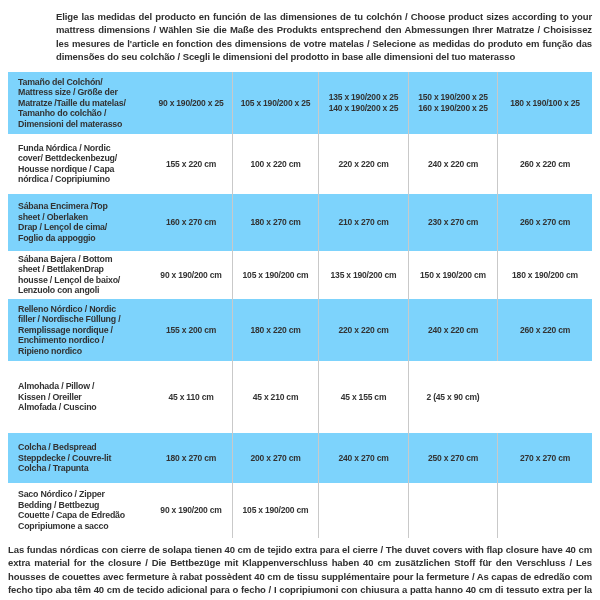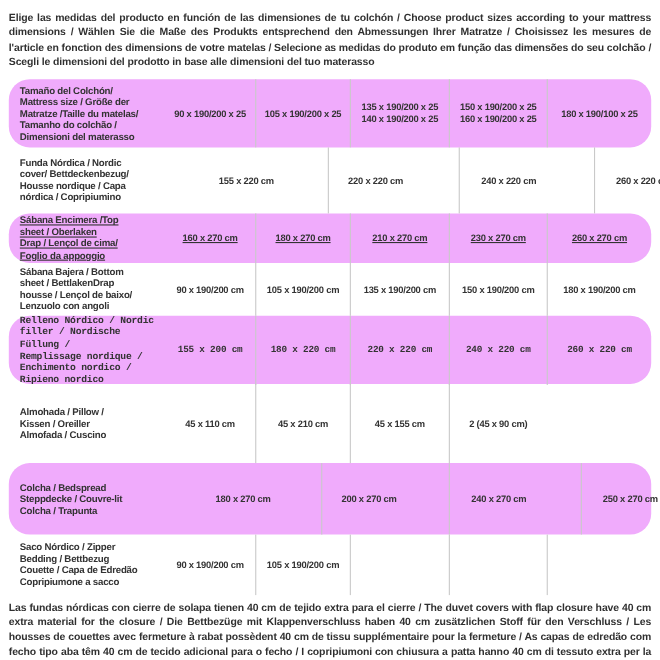--- a/index.html
+++ b/index.html
@@ -6,36 +6,36 @@
   html,body {
     width:600px; height:600px; background:#ffffff; overflow:hidden;
     font-family:"Liberation Sans", sans-serif;
     color:#333333;
   }
   .page { padding:10px 8px 0 8px; }
   .intro, .footnote {
     font-size:9.5px; font-weight:bold; line-height:1.42;
     text-align:justify; letter-spacing:-0.1px; color:#303030;
   }
-  .intro { margin-bottom:8px; }
+  .intro { margin-bottom:8px;margin-left:48px; }
   .footnote { margin-top:5px; }
   .size-table { width:584px; }
   .t-row {
     display:grid;
     grid-template-columns:142px 82px 86px 90px 89px 95px;
     align-items:stretch;
   }
-  .t-row.alt { background:#f0abfc;border-radius:19px; }
+  .t-row.alt { background:#7dd3fc; }
   .t-row:nth-child(1) { height:62px; }
-  .t-row:nth-child(2) { height:60px;gap:33px; }
-  .t-row:nth-child(3) { height:45px;text-decoration:underline; }
+  .t-row:nth-child(2) { height:60px; }
+  .t-row:nth-child(3) { height:57px; }
   .t-row:nth-child(4) { height:48px; }
-  .t-row:nth-child(5) { height:62px;font-family:Liberation Mono, monospace; }
+  .t-row:nth-child(5) { height:62px; }
   .t-row:nth-child(6) { height:72px; }
-  .t-row:nth-child(7) { height:65px;gap:30px; }
+  .t-row:nth-child(7) { height:50px; }
   .t-row:nth-child(8) { height:55px; }
   .cell {
     display:flex; align-items:center; justify-content:center;
     font-weight:bold; font-size:8.5px; letter-spacing:-0.2px;
     line-height:1.25; text-align:center; white-space:pre-line;
     color:#333333;
   }
   .cell.label {
     justify-content:flex-start; text-align:left;
     padding-left:10px; font-size:8.8px; line-height:1.2;
@@ -66,20 +66,21 @@
 160 x 190/200 x 25</div>
       <div class="cell divided">180 x 190/100 x 25</div>
     </div>
 
     <div class="t-row">
       <div class="cell label">Funda Nórdica /  Nordic
 cover/ Bettdeckenbezug/
 Housse nordique  / Capa
 nórdica / Copripiumino</div>
       <div class="cell">155 x 220 cm</div>
+      <div class="cell divided">100 x 220 cm</div>
       <div class="cell divided">220 x 220 cm</div>
       <div class="cell divided">240 x 220 cm</div>
       <div class="cell divided">260 x 220 cm</div>
     </div>
 
     <div class="t-row alt">
       <div class="cell label">Sábana Encimera /Top
 sheet / Oberlaken
 Drap / Lençol de cima/
 Foglio da appoggio</div>

